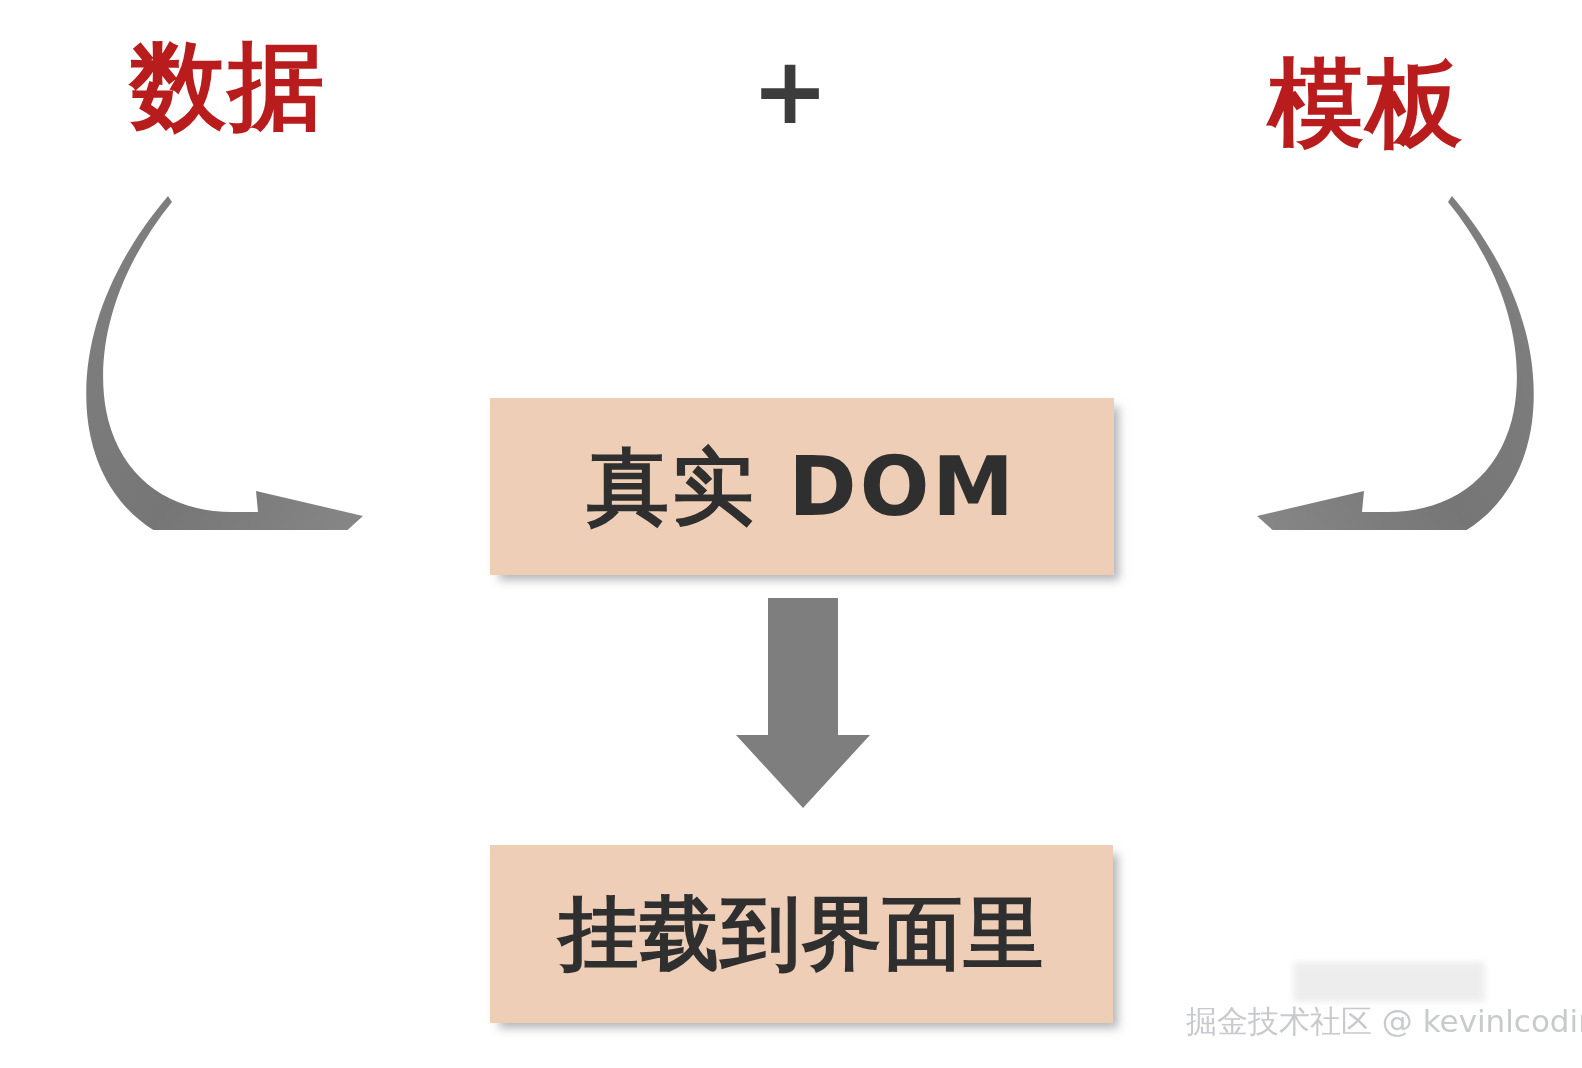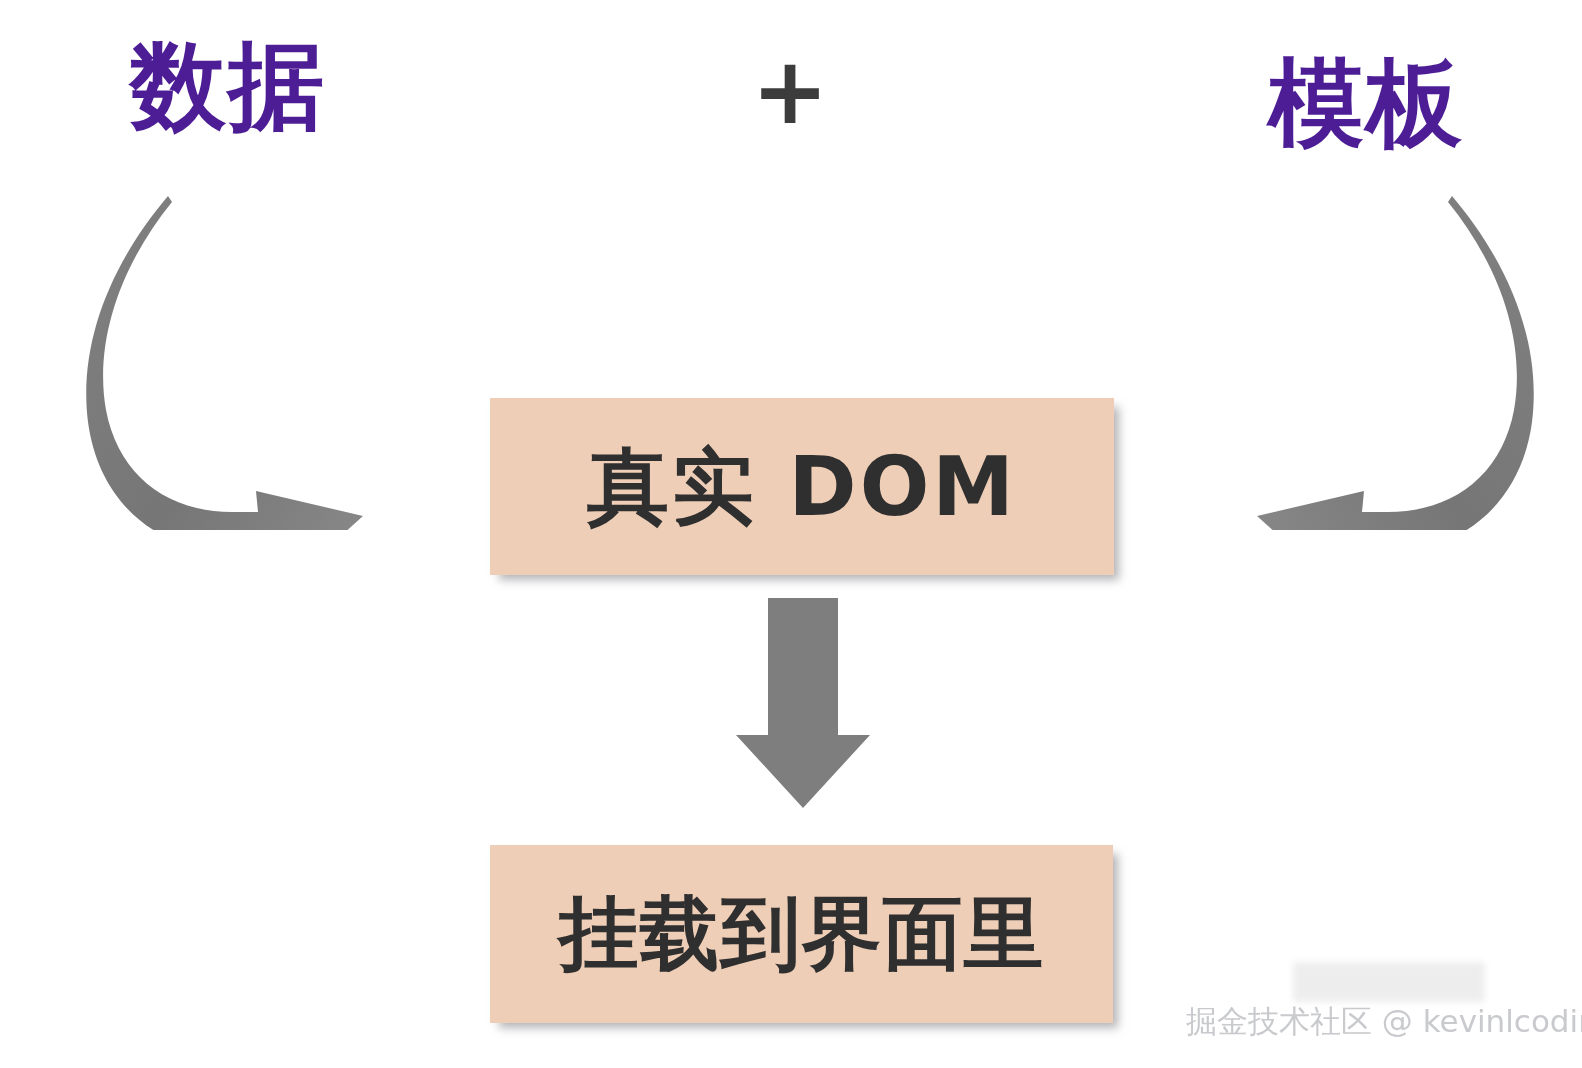--- a/index.html
+++ b/index.html
@@ -14,21 +14,21 @@
     position: relative;
     width: 1582px;
     height: 1068px;
     background: #ffffff;
     overflow: hidden;
   }
 
   
   .heading {
     position: absolute;
-    color: #4c1d95;
+    color: #b91c1c;
     font-weight: 700;
     font-size: 96px;
     line-height: 1;
     letter-spacing: 2px;
     white-space: nowrap;
     font-family: "DejaVu Sans", "Liberation Sans", sans-serif;
   }
   #heading-data  { left: 130px; top: 38px; }
   #heading-tpl   { left: 1268px; top: 55px; }
 

